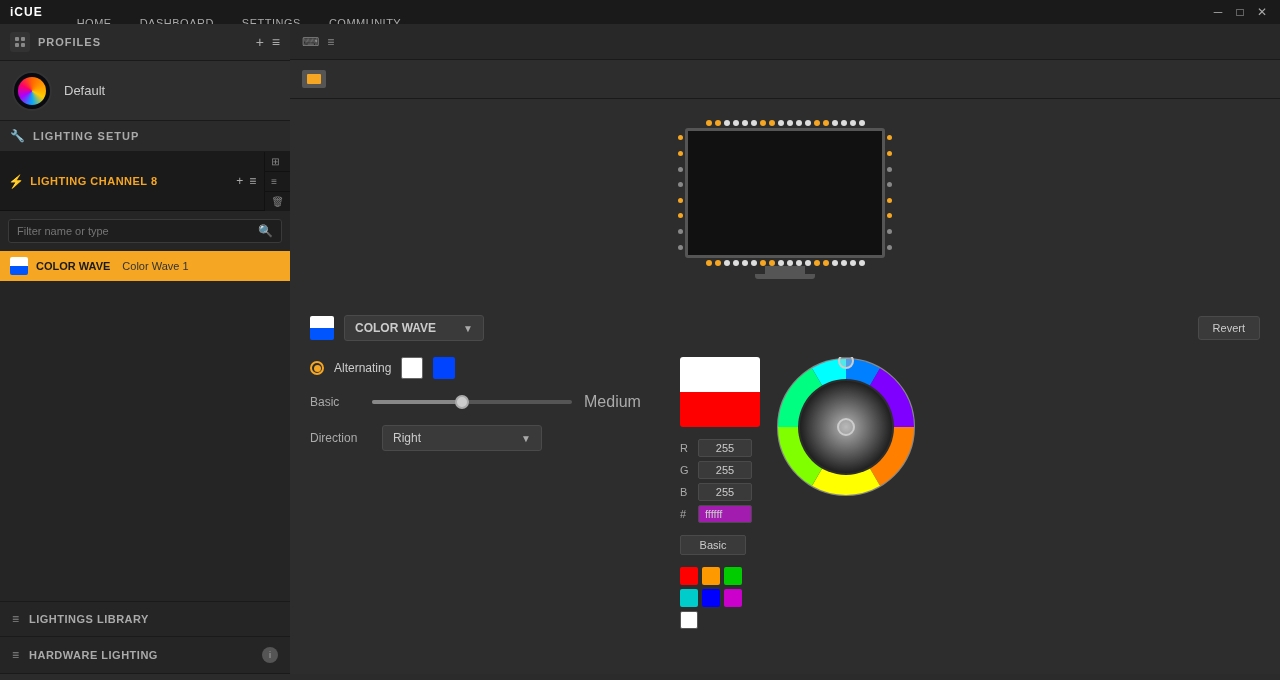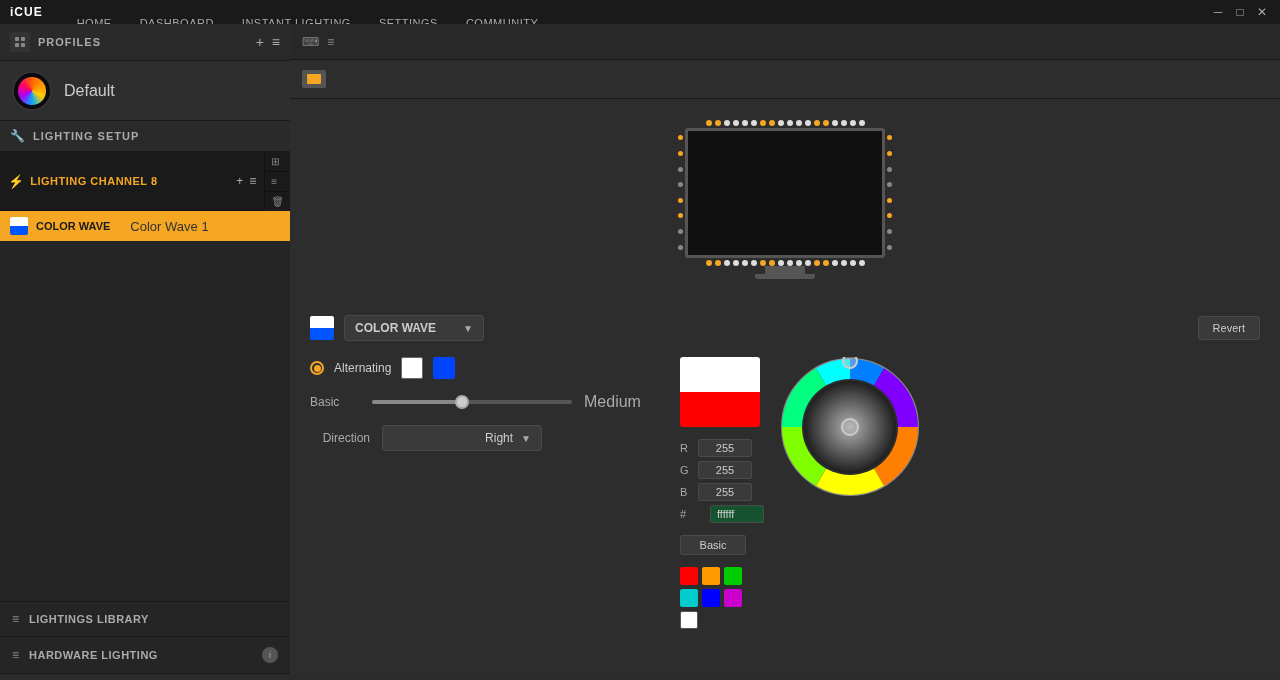--- a/index.html
+++ b/index.html
@@ -135,21 +135,21 @@
       overflow: hidden;
     }
     .profile-logo-inner {
       width: 28px;
       height: 28px;
       border-radius: 50%;
       background: conic-gradient(#ff6600, #ff9900, #ffcc00, #00aaff, #aa00ff, #ff0066, #ff6600);
     }
     .profile-name {
       color: #ccc;
-      font-size: 16px;
+      font-size: 13px;
     }
 
     
     .lighting-setup-header {
       display: flex;
       align-items: center;
       padding: 8px 10px;
       background: #2a2a2a;
       border-bottom: 1px solid #1a1a1a;
       gap: 8px;
@@ -225,22 +225,22 @@
       background: linear-gradient(to bottom, #fff 50%, #0055ff 50%);
       flex-shrink: 0;
     }
     .effect-name {
       color: #1a1a1a;
       font-size: 11px;
       font-weight: bold;
     }
     .effect-sub {
       color: #333;
-      font-size: 13px;
-      margin-left: 12px;
+      font-size: 11px;
+      margin-left: 4px;
     }
 
     
     .sidebar-bottom {
       margin-top: auto;
       border-top: 1px solid #1a1a1a;
     }
     .sidebar-bottom-item {
       display: flex;
       align-items: center;
@@ -514,21 +514,20 @@
       background: #ccc;
       border: 2px solid #aaa;
       cursor: pointer;
     }
     .slider-value { color: #aaa; font-size: 16px; }
 
     .direction-row {
       display: flex;
       align-items: center;
       gap: 12px;
-      text-align: right;
     }
     .direction-label { color: #aaa; font-size: 12px; min-width: 60px; }
     .direction-select {
       display: flex;
       align-items: center;
       background: #3a3a3a;
       border: 1px solid #4a4a4a;
       border-radius: 3px;
       padding: 5px 10px;
       gap: 8px;
@@ -576,27 +575,26 @@
       text-align: center;
     }
     .hex-row {
       display: flex;
       align-items: center;
       gap: 6px;
     }
     .hex-label { color: #aaa; font-size: 11px; min-width: 12px; }
     .hex-input {
       width: 54px;
-      background: #14532d;
+      background: #a21caf;
       border: 1px solid #4a4a4a;
       color: #ccc;
       font-size: 11px;
       padding: 2px 6px;
       border-radius: 2px;
-      margin-left: 12px;
     }
     .basic-btn {
       width: 66px;
       background: #3a3a3a;
       border: 1px solid #4a4a4a;
       color: #ccc;
       font-size: 11px;
       padding: 3px 8px;
       border-radius: 2px;
       cursor: pointer;
@@ -623,21 +621,20 @@
     }
   </style>
 </head>
 <body>
 
 <div class="titlebar">
   <span class="titlebar-logo">iCUE</span>
   <nav class="titlebar-nav">
     <div class="nav-item">HOME</div>
     <div class="nav-item">DASHBOARD</div>
-    <div class="nav-item">INSTANT LIGHTING</div>
     <div class="nav-item">SETTINGS</div>
     <div class="nav-item">COMMUNITY</div>
   </nav>
   <div class="titlebar-controls">
     <div class="titlebar-btn">─</div>
     <div class="titlebar-btn">□</div>
     <div class="titlebar-btn">✕</div>
   </div>
 </div>
 
@@ -682,20 +679,26 @@
           <span style="color:#aaa; cursor:pointer;">≡</span>
         </div>
       </div>
       <div style="display:flex; flex-direction:column; background:#1a1a1a; border-left:1px solid #111;">
         <div style="padding:4px 6px; cursor:pointer; color:#888; font-size:10px; border-bottom:1px solid #111;">⊞</div>
         <div style="padding:4px 6px; cursor:pointer; color:#888; font-size:10px; border-bottom:1px solid #111;">≡</div>
         <div style="padding:4px 6px; cursor:pointer; color:#888; font-size:10px;">🗑</div>
       </div>
     </div>
 
+    <div class="filter-container">
+      <div class="filter-input-wrap">
+        <input class="filter-input" type="text" placeholder="Filter name or type" style="">
+        <span class="search-icon">🔍</span>
+      </div>
+    </div>
 
     <div class="effect-item">
       <div class="effect-color-bar"></div>
       <span class="effect-name">COLOR WAVE</span>
       <span class="effect-sub">Color Wave 1</span>
     </div>
 
     <div class="sidebar-bottom">
       <div class="sidebar-bottom-item">
         <span class="sidebar-bottom-icon">≡</span>

